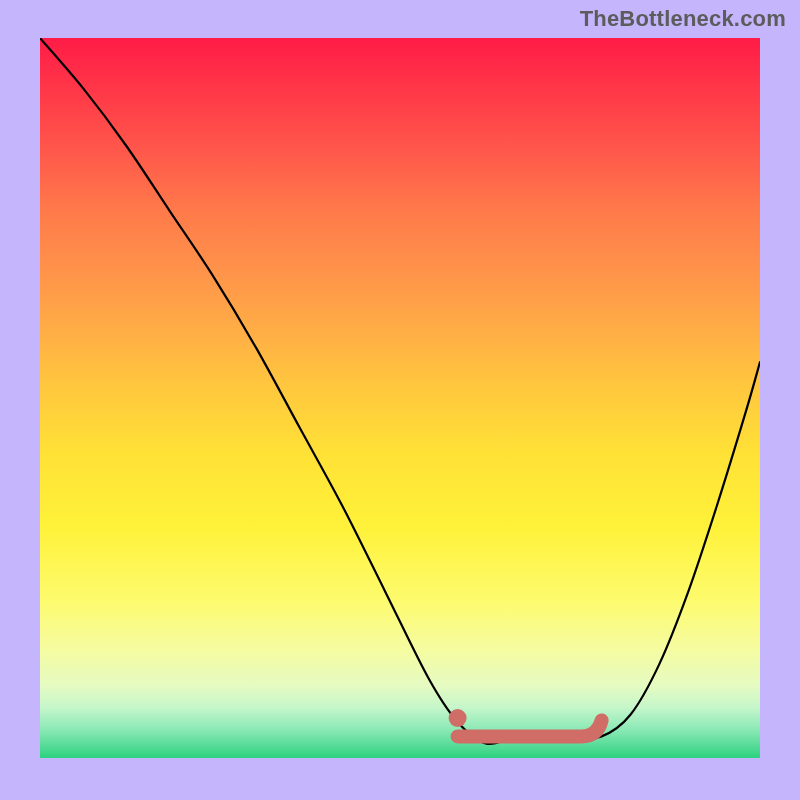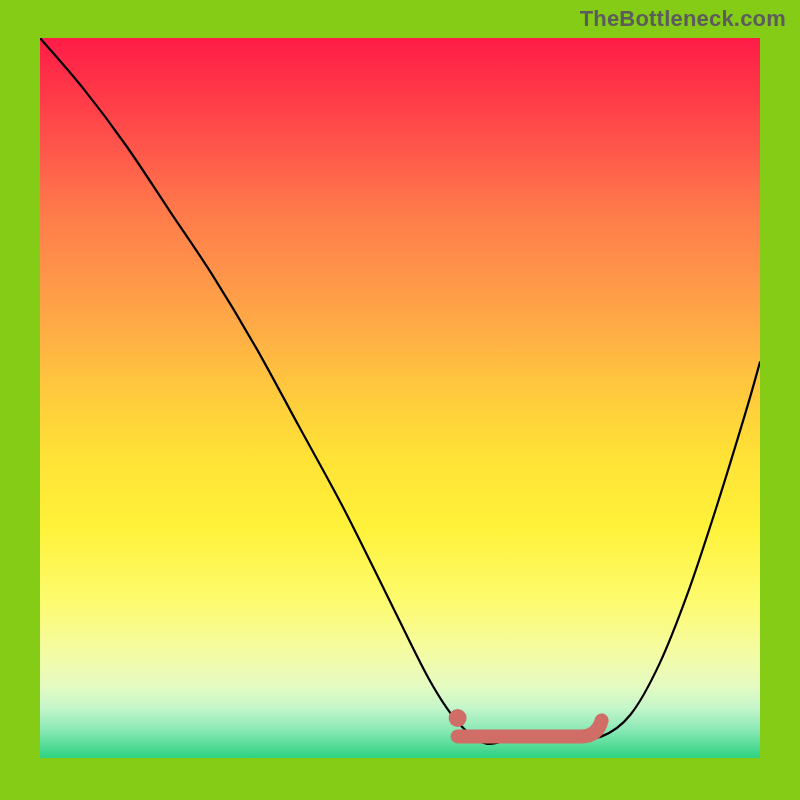--- a/index.html
+++ b/index.html
@@ -7,21 +7,21 @@
     padding: 0;
     width: 800px;
     height: 800px;
     background: #000;
     overflow: hidden;
   }
   .frame {
     position: relative;
     width: 800px;
     height: 800px;
-    background: #84cc16;
+    background: #c4b5fd;
   }
   .watermark {
     position: absolute;
     top: 6px;
     right: 14px;
     font-family: Arial, Helvetica, sans-serif;
     font-size: 22px;
     font-weight: bold;
     color: #5c5c5c;
     letter-spacing: 0.2px;

